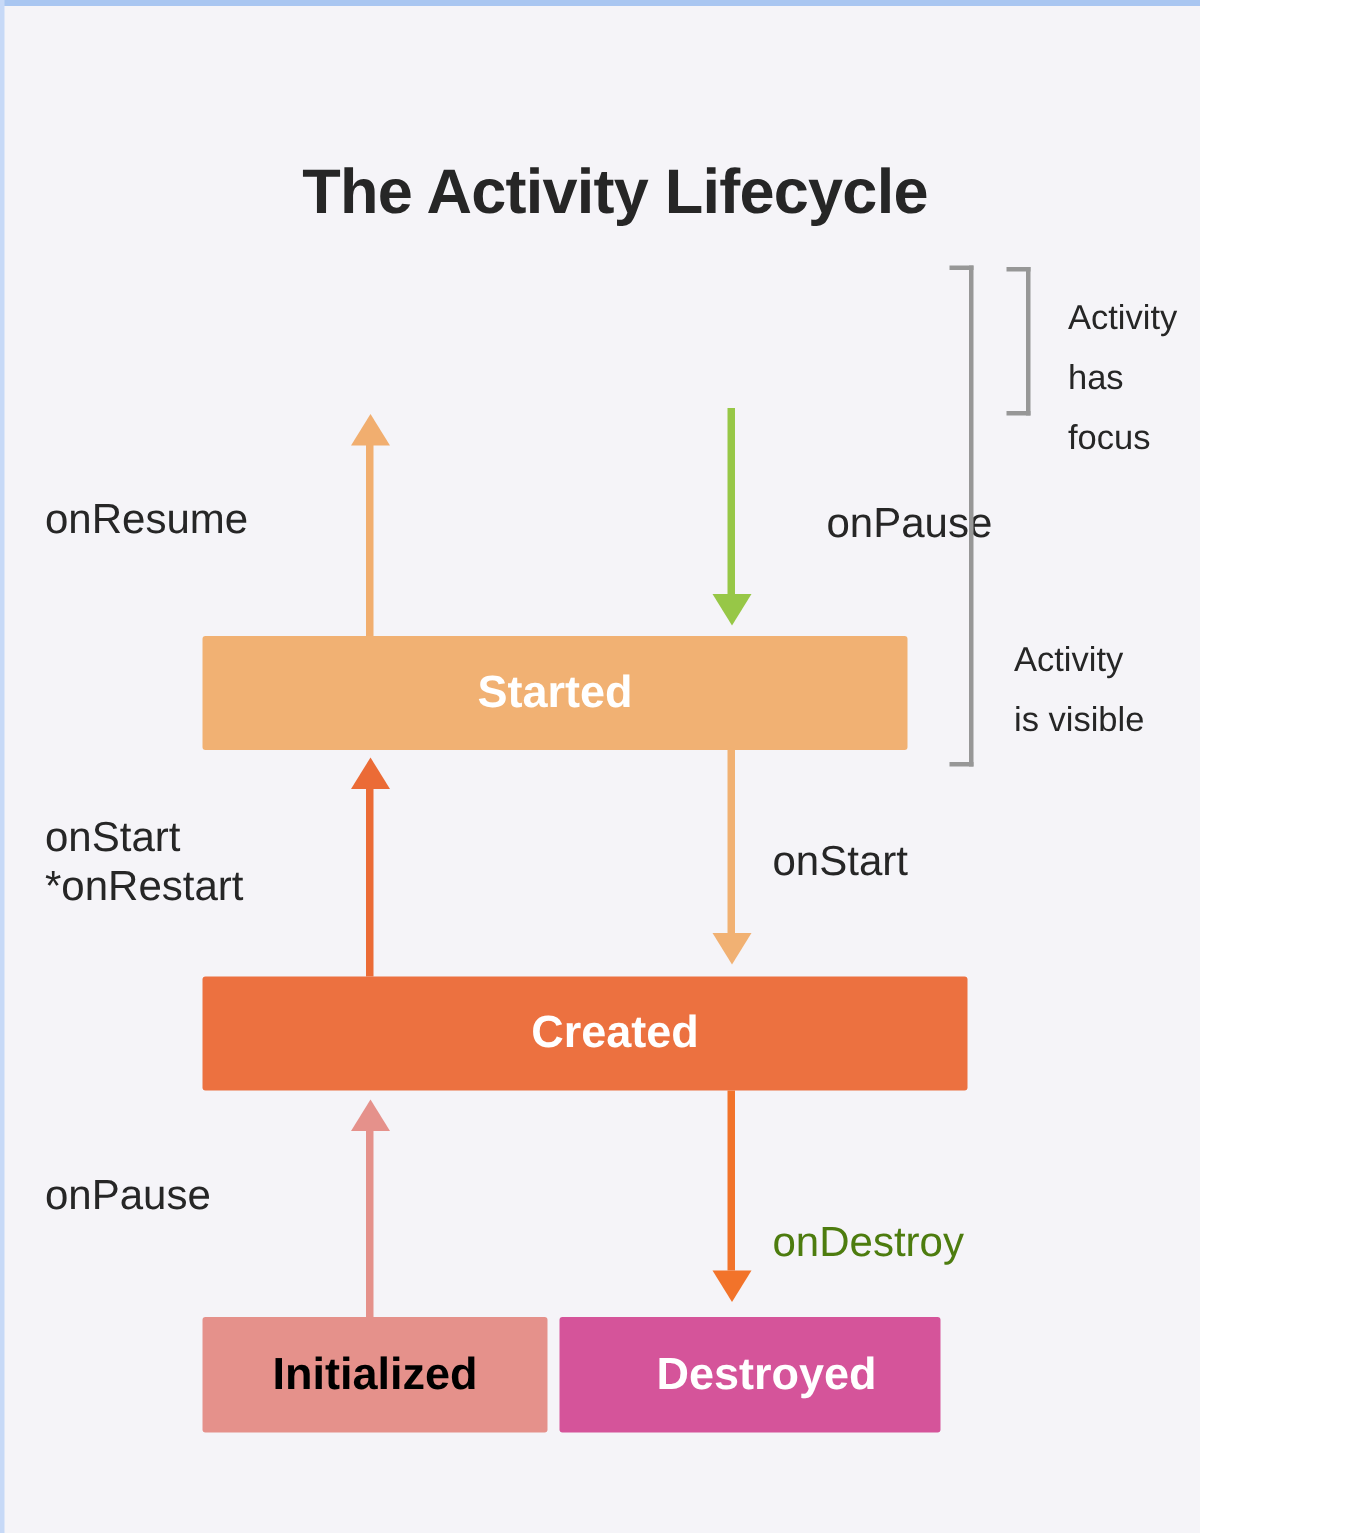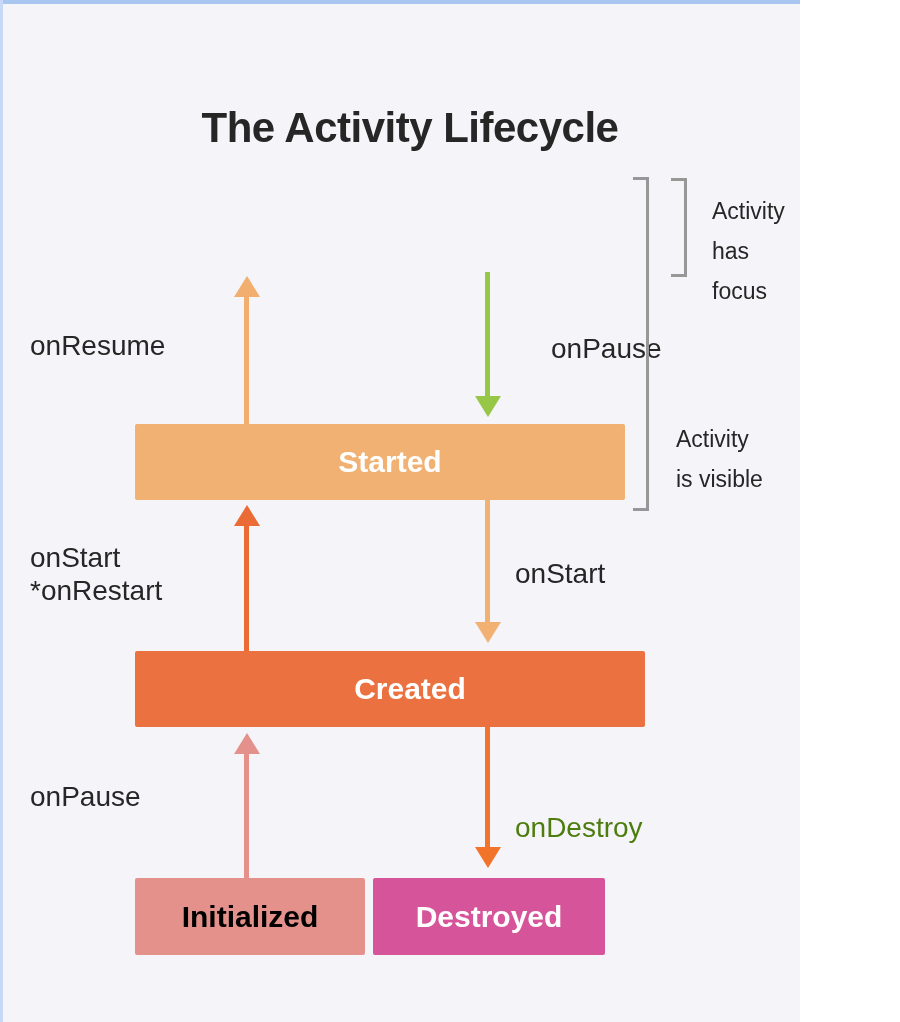--- a/index.html
+++ b/index.html
@@ -31,21 +31,21 @@
     align-items: center;
     justify-content: center;
     border-radius: 2px;
   }
   .state-label {
     color: #ffffff;
     font-size: 30px;
     font-weight: 700;
   }
   #box-resumed     { left: 135px; top: 197px; width: 470px; height: 76px; }
-  #box-started     { left: 135px; top: 424px; width: 470px; height: 76px; padding-left: 20px; }
+  #box-started     { left: 135px; top: 424px; width: 470px; height: 76px; }
   #box-created     { left: 135px; top: 651px; width: 470px; height: 76px; }
   #box-initialized { left: 135px; top: 878px; width: 230px; height: 77px; }
   #box-destroyed   { left: 373px; top: 878px; width: 232px; height: 77px; }
 
   .shaft { position: absolute; width: 5px; }
   .head-up, .head-down {
     position: absolute;
     width: 0; height: 0;
     border-left: 13px solid transparent;
     border-right: 13px solid transparent;
@@ -116,21 +116,21 @@
 
   <div id="box-started" class="state-box" style="background: rgb(241, 177, 115);">
     <span class="state-label" style="color: rgb(255, 255, 255);">Started</span>
   </div>
   <div id="box-created" class="state-box" style="background: rgb(236, 113, 64); padding-left: 40px;">
     <span class="state-label" style="color: rgb(255, 255, 255);">Created</span>
   </div>
   <div id="box-initialized" class="state-box" style="background: rgb(229, 145, 139);">
     <span class="state-label" style="color: #000000;">Initialized</span>
   </div>
-  <div id="box-destroyed" class="state-box" style="background: rgb(213, 84, 154);">
+  <div id="box-destroyed" class="state-box" style="background: rgb(213, 84, 154); padding-left: 22px;">
     <span class="state-label" style="color: rgb(255, 255, 255);">Destroyed</span>
   </div>
 
   <div id="shaft-onresume" class="shaft" style="background: rgb(241, 174, 111);"></div>
   <div id="head-onresume" class="head-up" style="border-bottom-color: rgb(241, 174, 111);"></div>
   <div id="label-onresume" class="t-label t-left" style="color: rgb(38, 38, 38);">onResume</div>
 
   <div id="shaft-onpause" class="shaft" style="background: rgb(151, 199, 71);"></div>
   <div id="head-onpause" class="head-down" style="border-top-color: rgb(151, 199, 71);"></div>
   <div id="label-onpause" class="t-label t-right" style="color: rgb(38, 38, 38); margin-left: 36px;">onPause</div>

